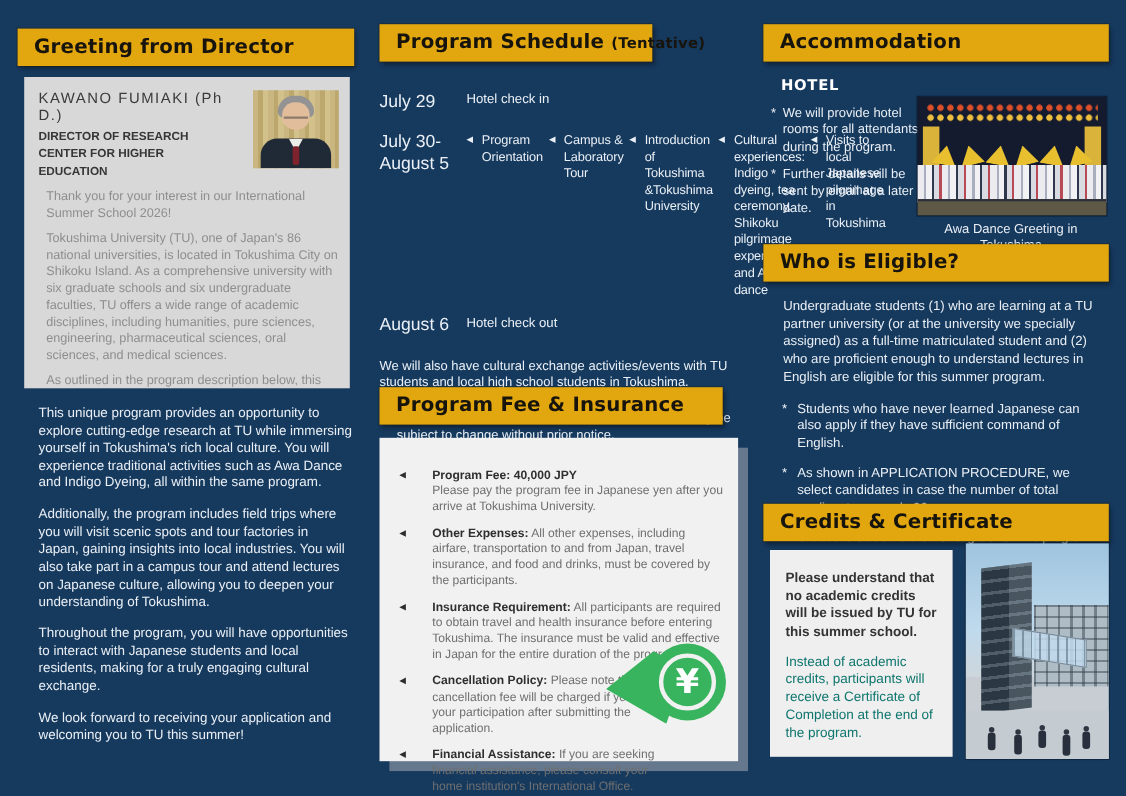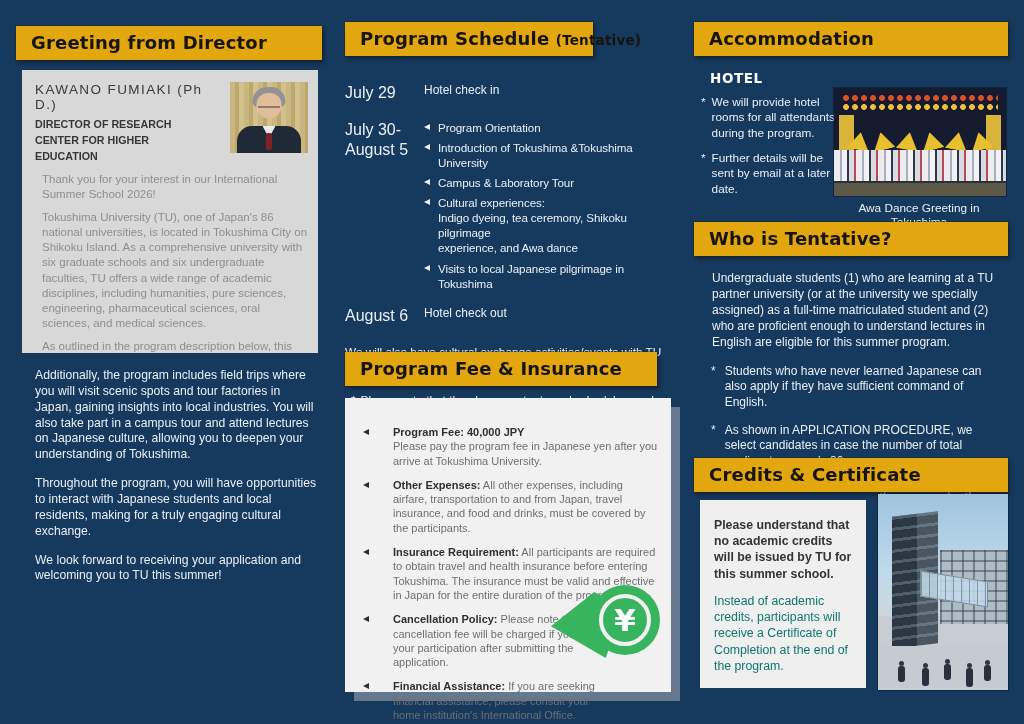--- a/index.html
+++ b/index.html
@@ -41,21 +41,21 @@
   .apara{font-size:12.2px;line-height:1.3;color:#E9EFF5;margin:0 0 13px;}
 
   
   .sched-sec{position:absolute;top:22px;left:0;width:331px;}
   .bar-sched{width:248px;}
   .srows{margin-top:27px;color:#EAF0F6;}
   .srow{display:flex;align-items:flex-start;}
   .sdate{width:79px;flex:none;font-size:16px;line-height:1.25;white-space:pre-line;}
   .sdesc{font-size:12px;}
   .srow2{margin-top:17px;}
-  .bullets{display:flex;flex-direction:column;gap:5px;flex:1;}
+  .bullets{display:flex;gap:5px;flex:1;}
   .bul-row{display:flex;align-items:flex-start;}
   .tri{flex:none;width:0;height:0;border-top:3.5px solid transparent;border-bottom:3.5px solid transparent;
        border-right:6px solid #EAF0F6;margin:4px 8px 0 0;}
   .tri-dark{border-right-color:#2E2E2E;}
   .btxt{font-size:11.6px;line-height:1.3;white-space:pre-line;letter-spacing:-.1px;}
   .srow3{margin-top:15px;}
   .mid-para{margin-top:19px;font-size:11.8px;line-height:1.32;color:#EAF0F6;}
   .note{margin-top:17px;display:flex;color:#EAF0F6;font-size:11.8px;line-height:1.32;}
   .note .star{margin:0 5px 0 6px;flex:none;}
   .fee-sec{position:absolute;top:352px;left:0;width:331px;}
@@ -151,20 +151,21 @@
       </div>
       <div class="d-name">KAWANO FUMIAKI (Ph D.)</div>
       <div class="d-title">DIRECTOR OF RESEARCH CENTER FOR HIGHER EDUCATION</div>
       <div id="director-paras">
           <p class="dpara">Thank you for your interest in our International Summer School 2026!</p>
           <p class="dpara">Tokushima University (TU), one of Japan's 86 national universities, is located in Tokushima City on Shikoku Island. As a comprehensive university with six graduate schools and six undergraduate faculties, TU offers a wide range of academic disciplines, including humanities, pure sciences, engineering, pharmaceutical sciences, oral sciences, and medical sciences.</p>
           <p class="dpara">As outlined in the program description below, this summer school provides a unique opportunity to explore TU, experience Tokushima's authentic local culture, and connect with students, faculty, and local residents.</p>
         </div>
     </div>
     <div class="about-wrap" id="about-paras">
+        <p class="apara">This unique program provides an opportunity to explore cutting-edge research at TU while immersing yourself in Tokushima's rich local culture. You will experience traditional activities such as Awa Dance and Indigo Dyeing, all within the same program.</p>
         <p class="apara">Additionally, the program includes field trips where you will visit scenic spots and tour factories in Japan, gaining insights into local industries. You will also take part in a campus tour and attend lectures on Japanese culture, allowing you to deepen your understanding of Tokushima.</p>
         <p class="apara">Throughout the program, you will have opportunities to interact with Japanese students and local residents, making for a truly engaging cultural exchange.</p>
         <p class="apara">We look forward to receiving your application and welcoming you to TU this summer!</p>
       </div>
   </div>
 
   <div class="col col-mid">
     <div class="sched-sec">
       <div class="gold-bar bar-sched">
         <span>Program Schedule</span>
@@ -178,25 +179,25 @@
         <div class="srow srow2">
           <div class="sdate">July 30-
 August 5</div>
           <div class="bullets" id="sched-bullets">
               <div class="bul-row">
                 <span class="tri"></span>
                 <span class="btxt">Program Orientation</span>
               </div>
               <div class="bul-row">
                 <span class="tri"></span>
+                <span class="btxt">Campus &amp; Laboratory Tour</span>
+              </div>
+              <div class="bul-row">
+                <span class="tri"></span>
                 <span class="btxt">Introduction of Tokushima &amp;Tokushima University</span>
-              </div>
-              <div class="bul-row">
-                <span class="tri"></span>
-                <span class="btxt">Campus &amp; Laboratory Tour</span>
               </div>
               <div class="bul-row">
                 <span class="tri"></span>
                 <span class="btxt">Cultural experiences:
 Indigo dyeing, tea ceremony, Shikoku pilgrimage
 experience, and Awa dance</span>
               </div>
               <div class="bul-row">
                 <span class="tri"></span>
                 <span class="btxt">Visits to local Japanese pilgrimage in Tokushima</span>
@@ -281,21 +282,21 @@
           <div class="hat"></div>
         </div>
         <div class="dancers"></div>
         <div class="floor"></div>
       </div>
       <div class="awa-caption">Awa Dance Greeting in  Tokushima</div>
     </div>
 
     <div class="elig-sec">
       <div class="gold-bar">
-        <span>Who is Tentative?</span>
+        <span>Who is Eligible?</span>
       </div>
       <div class="elig-intro">Undergraduate students (1) who are learning at a TU partner university (or at the university we specially assigned) as a full-time matriculated student and (2) who are proficient enough to understand lectures in English are eligible for this summer program.</div>
       <div class="elig-list" id="elig-list">
           <div class="star-row">
             <span class="star">*</span>
             <span>Students who have never learned Japanese can also apply if they have sufficient command of English.</span>
           </div>
           <div class="star-row">
             <span class="star">*</span>
             <span>As shown in APPLICATION PROCEDURE, we select candidates in case the number of total applicants exceeds 30.</span>

